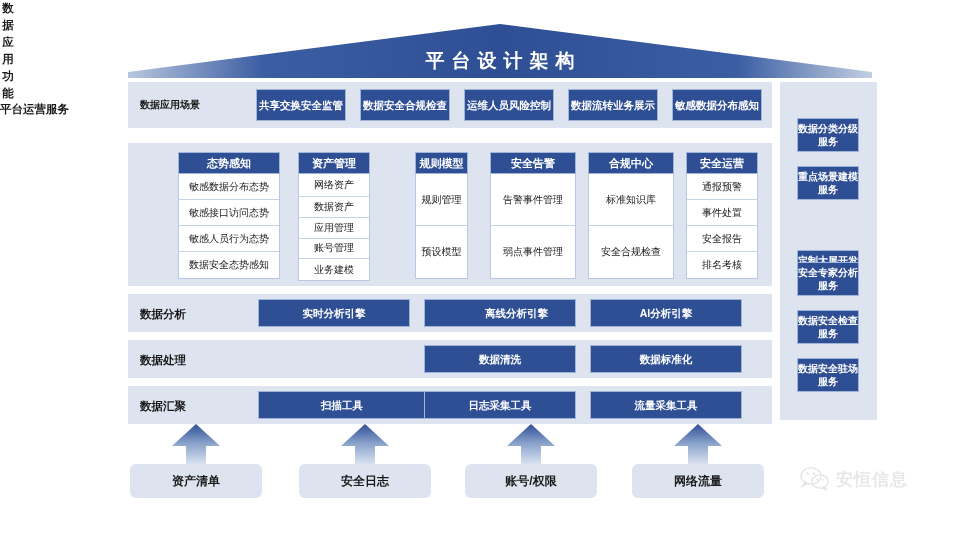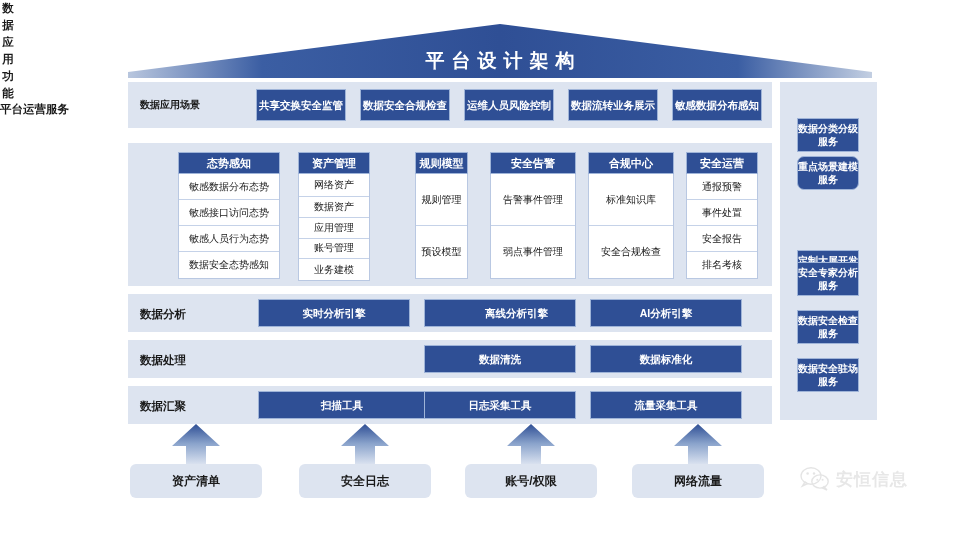--- a/index.html
+++ b/index.html
@@ -220,21 +220,21 @@
   <div class="dk" style="left:462px;width:152px;">
       <span>流量采集工具</span>
     </div>
 </div>
 
 <div class="panel" id="svc-panel"></div>
 <div id="svc-title">平台运营服务</div>
 <div class="svc" style="top:118px;">
     <span>数据分类分级服务</span>
   </div>
-<div class="svc" style="top:156px;border-radius:7px;">
+<div class="svc" style="top:166px;">
     <span>重点场景建模服务</span>
   </div>
 <div class="svc" style="top:214px;margin-top:36px;">
     <span>定制大屏开发服务</span>
   </div>
 <div class="svc" style="top:262px;">
     <span>安全专家分析服务</span>
   </div>
 <div class="svc" style="top:310px;">
     <span>数据安全检查服务</span>

